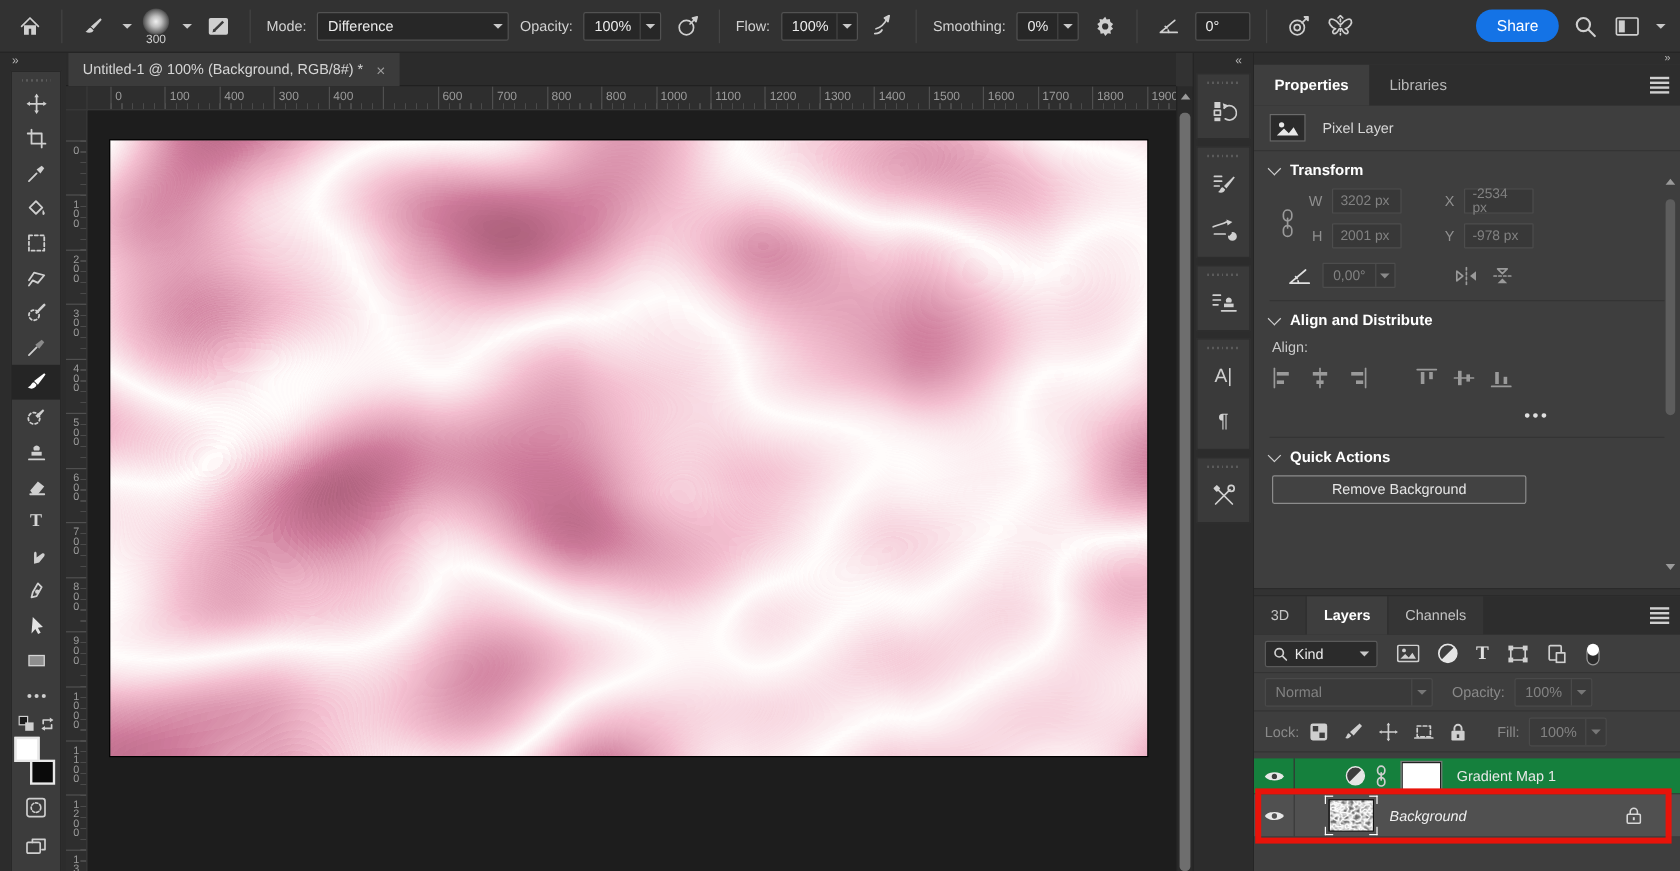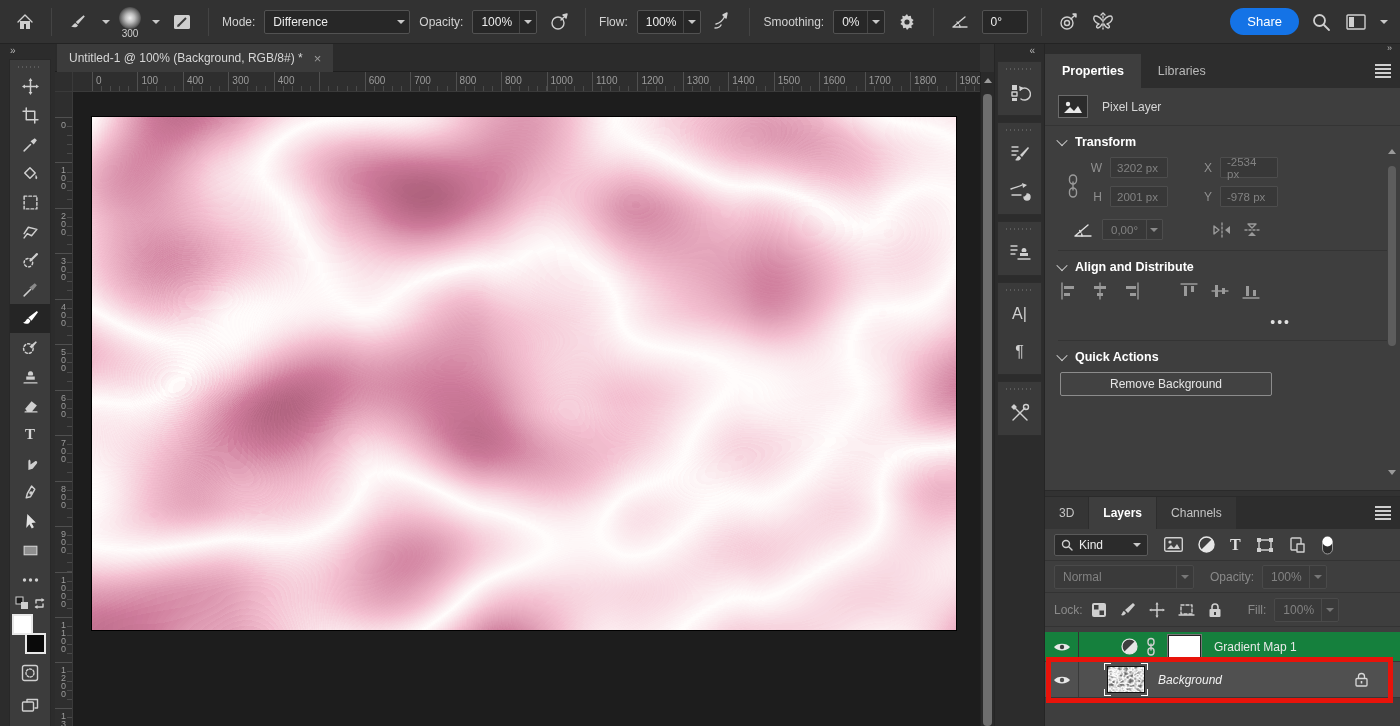--- a/index.html
+++ b/index.html
@@ -156,21 +156,21 @@
     <span class="tri tri-plain"></span>
     <span class="icbtn">
       <svg width="20" height="20" viewBox="0 0 20 20">
           <rect x="2" y="3" width="16" height="14" rx="1.5" fill="#cfcfcf"></rect>
           <path d="M6 14l8-8" stroke="#3a3a3a" stroke-width="2"></path>
           <path d="M5 15l3-1-2-2z" fill="#3a3a3a"></path>
         </svg>
     </span>
     <span class="sep"></span>
     <span class="lbl">Mode:</span>
-    <span class="dd" style="width:146px">
+    <span class="dd" style="width:160px">
       <span>Difference</span>
       <span class="chevbox" style="margin-left:auto;border-left:none">
           <span class="tri"></span>
         </span>
     </span>
     <span class="lbl">Opacity:</span>
     <span class="dd">
       <span>100%</span>
       <span class="chevbox">
           <span class="tri"></span>
@@ -674,20 +674,21 @@
           </svg>
       </div>
       <div class="divline"></div>
     </div>
 
     <div class="sect">
       <div class="sect-head">
         <span class="chev-v"></span>
         <span>Align and Distribute</span>
       </div>
+      <div class="alignlbl">Align:</div>
       <div class="alicons">
         <svg class="ic" width="18" height="18" viewBox="0 0 18 18" style="stroke:#9a9a9a">
             <path d="M2 1v16"></path>
             <rect x="4" y="4" width="10" height="3" fill="#9a9a9a" stroke="none"></rect>
             <rect x="4" y="11" width="6" height="3" fill="#9a9a9a" stroke="none"></rect>
           </svg>
         <svg class="ic" width="18" height="18" viewBox="0 0 18 18" style="stroke:#9a9a9a">
             <path d="M9 1v16"></path>
             <rect x="3" y="4" width="12" height="3" fill="#9a9a9a" stroke="none"></rect>
             <rect x="6" y="11" width="6" height="3" fill="#9a9a9a" stroke="none"></rect>

